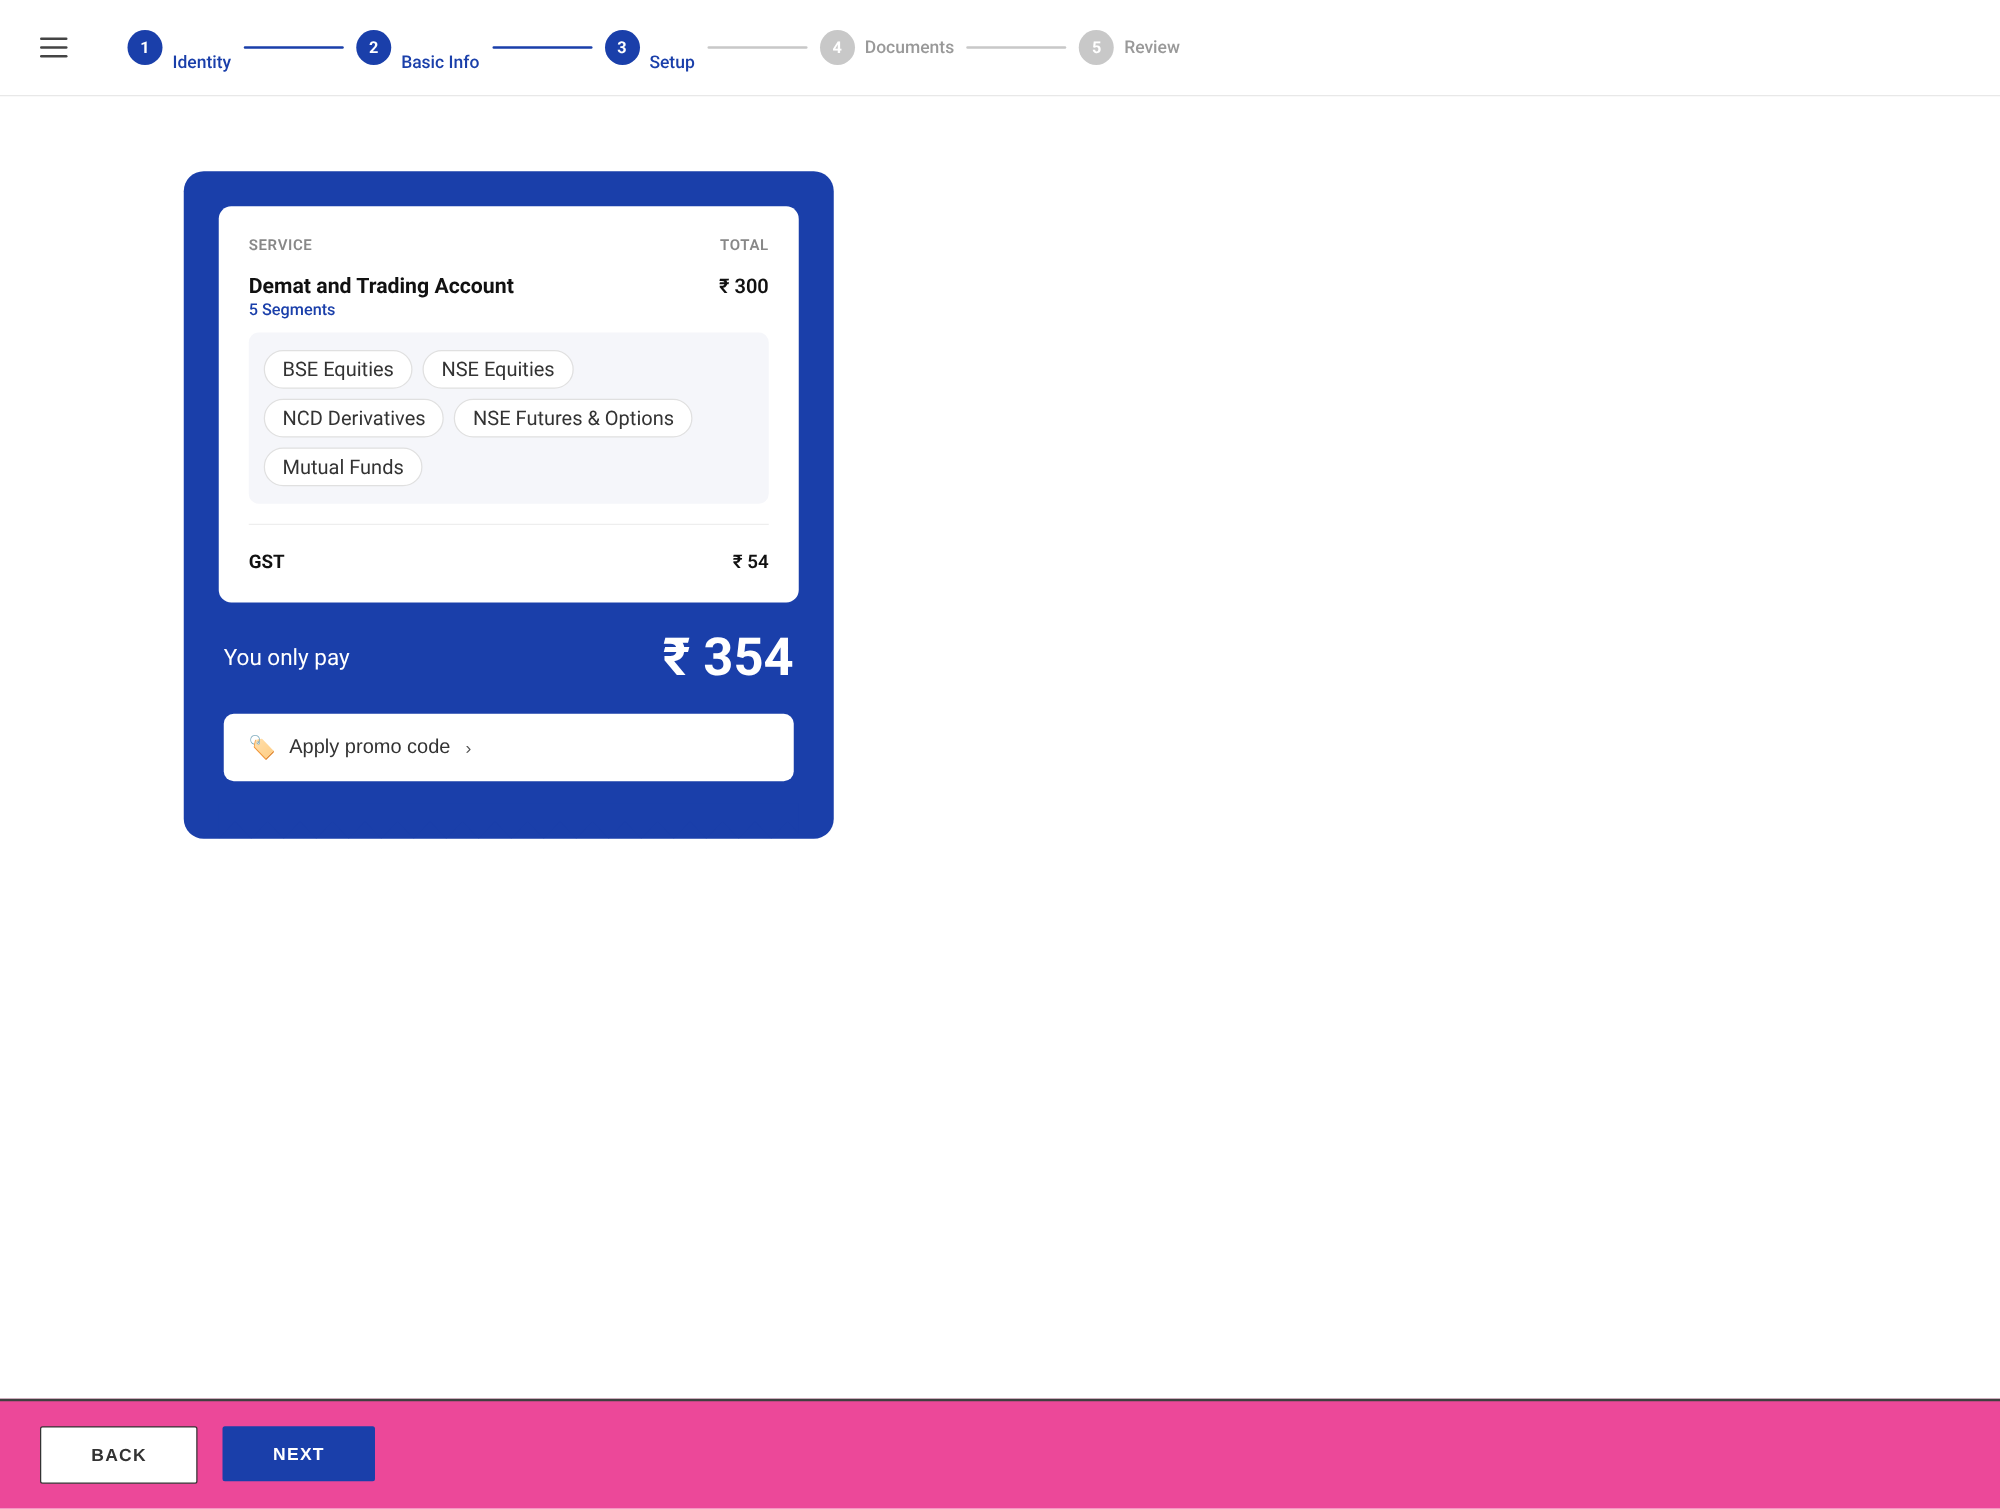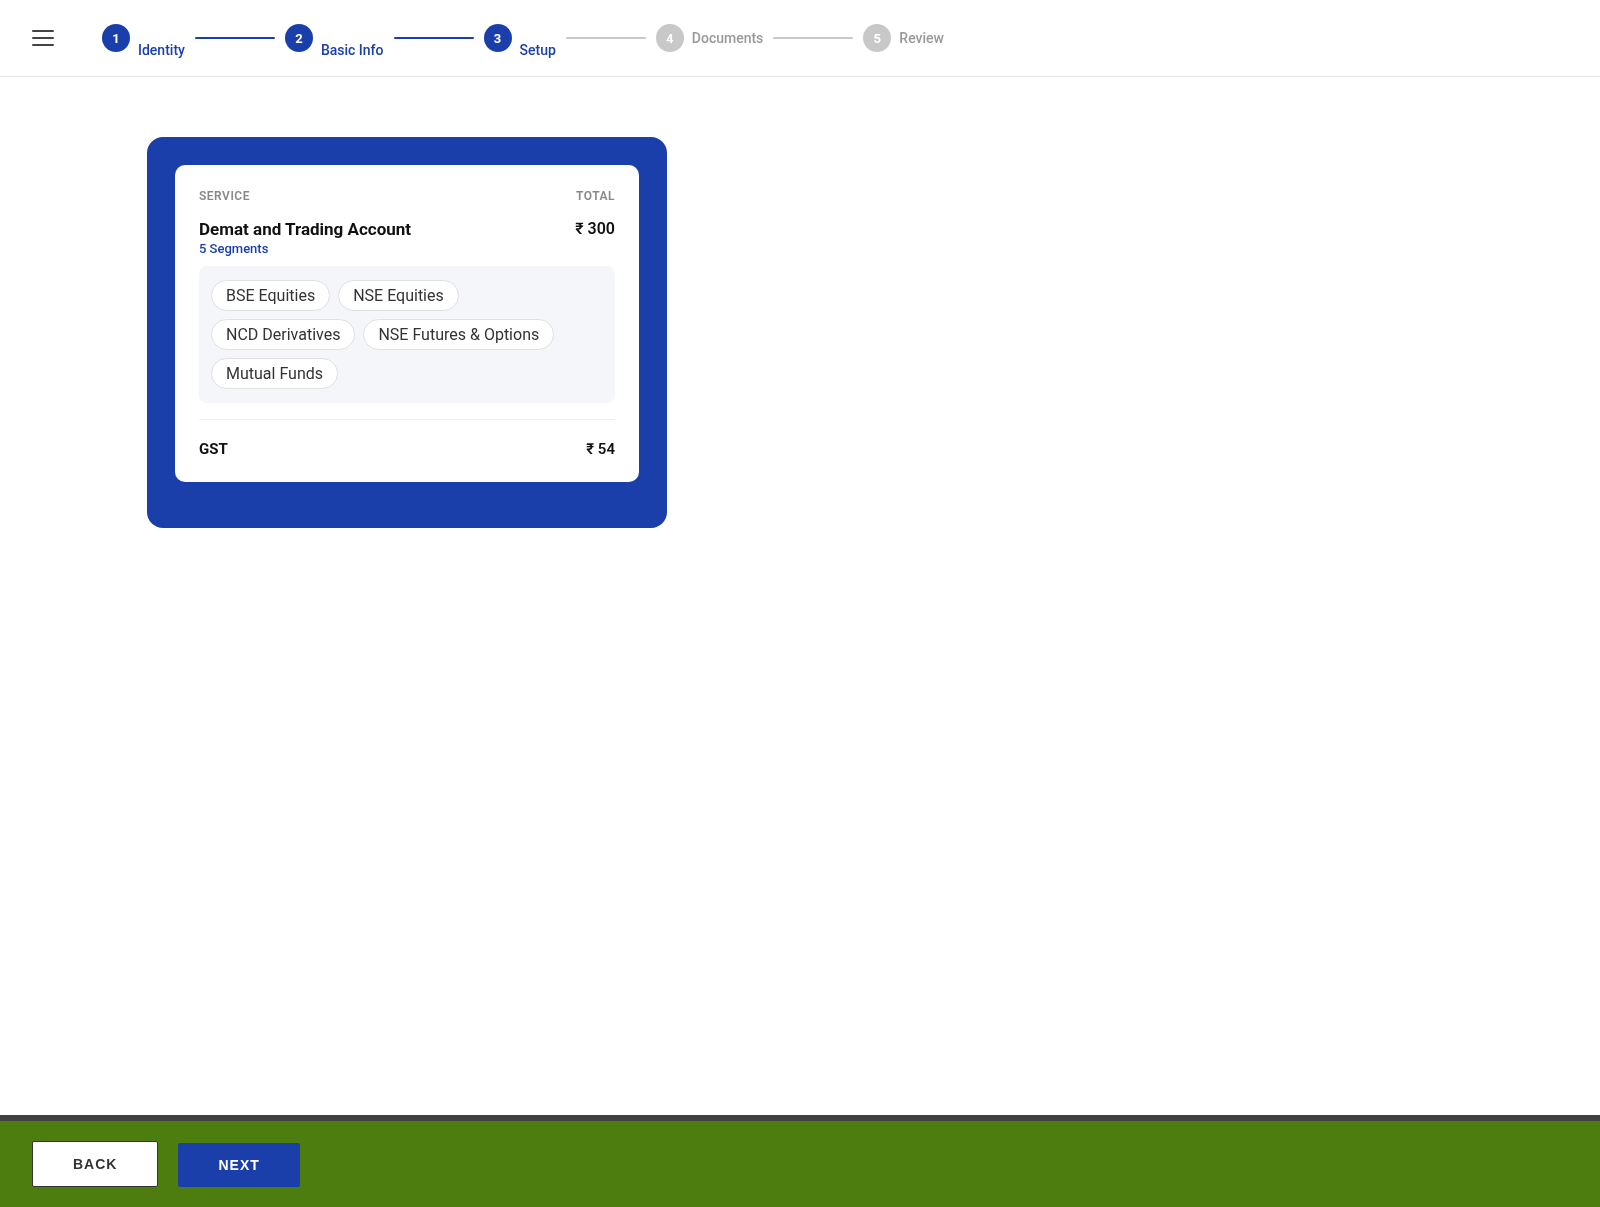--- a/index.html
+++ b/index.html
@@ -255,26 +255,26 @@
       position: relative;
       margin-top: 18px;
       overflow: hidden;
     }
     .zigzag-bottom svg {
       display: block;
     }
 
     
     .footer-bar {
-      border-top: 6px solid #404040;
+      border-top: 2px solid #404040;
       padding: 20px 32px;
       display: flex;
-      align-items: flex-end;
+      align-items: flex-start;
       gap: 20px;
-      background: #4d7c0f;
+      background: #ec4899;
     }
     .btn-back {
       background: #fff;
       border: 1.5px solid #333;
       color: #333;
       font-size: 14px;
       font-weight: 700;
       letter-spacing: 1px;
       padding: 14px 40px;
       cursor: pointer;
@@ -367,20 +367,32 @@
       </div>
 
       <hr class="divider">
 
       <div class="gst-row">
         <span class="gst-label">GST</span>
         <span class="gst-price">₹ 54</span>
       </div>
     </div>
 
+    <div class="blue-section">
+      <div class="total-row">
+        <span class="total-label">You only pay</span>
+        <span class="total-price">₹ 354</span>
+      </div>
+
+      <button class="promo-btn">
+        <span class="promo-icon">🏷️</span>
+        <span>Apply promo code</span>
+        <span class="promo-arrow">›</span>
+      </button>
+    </div>
 
     <div class="zigzag-bottom">
       <svg width="520" height="28" viewBox="0 0 520 28" xmlns="http://www.w3.org/2000/svg">
         <polygon points="0,0 520,0 520,28 507,14 494,28 481,14 468,28 455,14 442,28 429,14 416,28 403,14 390,28 377,14 364,28 351,14 338,28 325,14 312,28 299,14 286,28 273,14 260,28 247,14 234,28 221,14 208,28 195,14 182,28 169,14 156,28 143,14 130,28 117,14 104,28 91,14 78,28 65,14 52,28 39,14 26,28 13,14 0,28" fill="#1a3faa"></polygon>
       </svg>
     </div>
   </div>
 </div>
 
 <div class="footer-bar">

